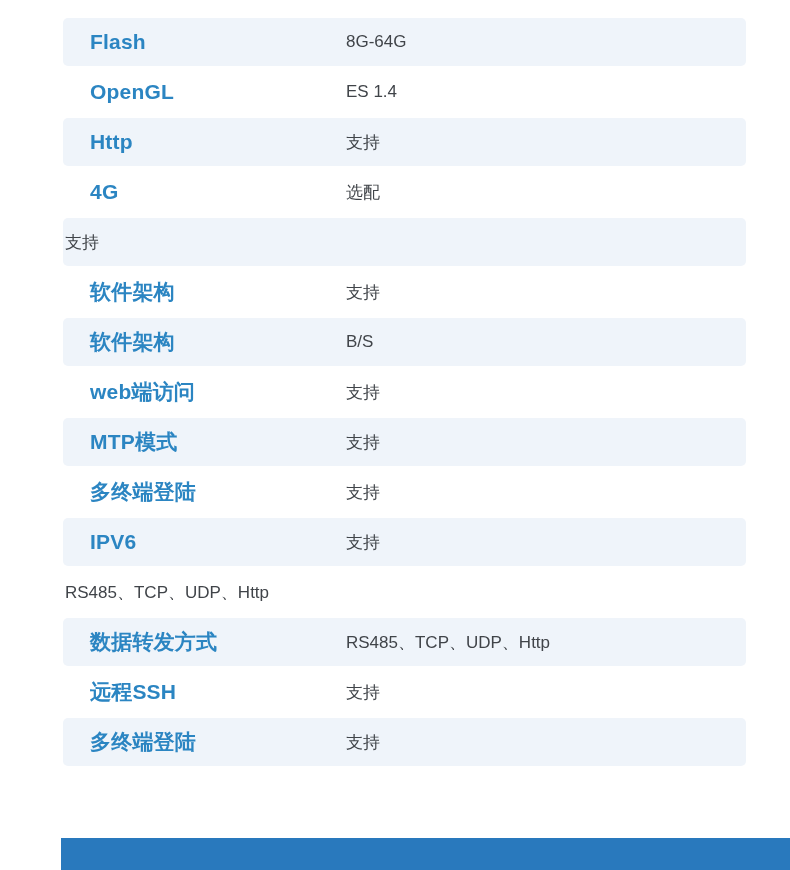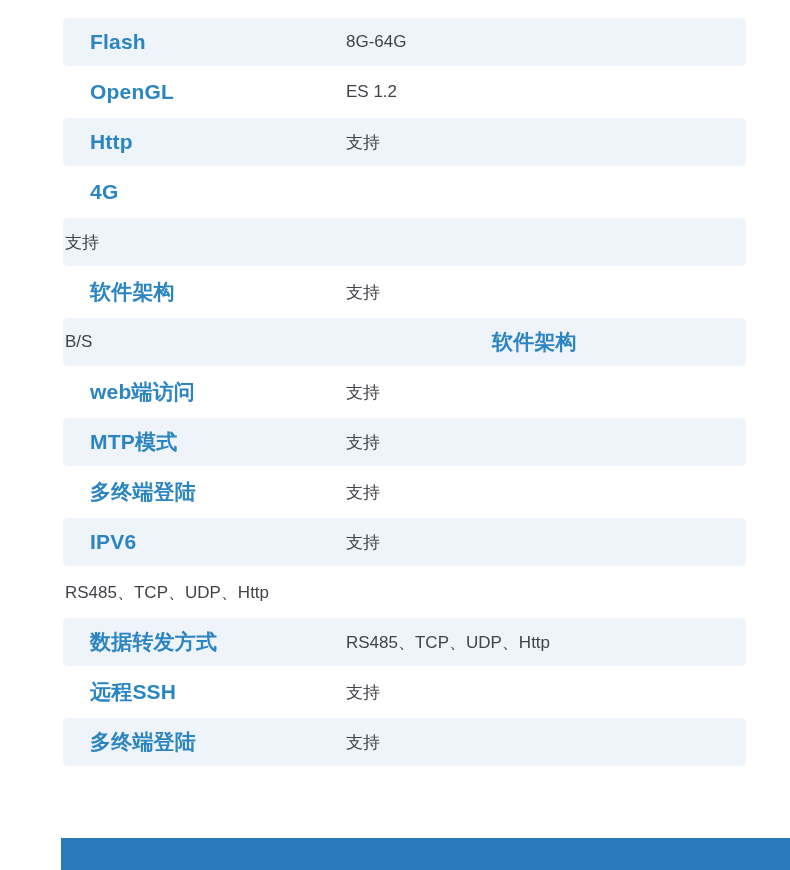--- a/index.html
+++ b/index.html
@@ -69,44 +69,45 @@
 
 <div class="page">
   <div class="spec-table" id="spec-table">
   <div class="row alt">
     <div class="cell label">Flash</div>
     <div class="cell value">8G-64G</div>
   </div>
 
   <div class="row">
     <div class="cell label">OpenGL</div>
-    <div class="cell value">ES 1.2</div>
+    <div class="cell value">ES 1.4</div>
   </div>
 
   <div class="row alt">
     <div class="cell label">Http</div>
     <div class="cell value">支持</div>
   </div>
 
   <div class="row">
     <div class="cell label">4G</div>
+    <div class="cell value">选配</div>
   </div>
 
   <div class="row alt">
     <div class="cell value">支持</div>
   </div>
 
   <div class="row">
     <div class="cell label">软件架构</div>
     <div class="cell value">支持</div>
   </div>
 
   <div class="row alt">
+    <div class="cell label">软件架构</div>
     <div class="cell value">B/S</div>
-    <div class="cell label">软件架构</div>
   </div>
 
   <div class="row">
     <div class="cell label">web端访问</div>
     <div class="cell value">支持</div>
   </div>
 
   <div class="row alt">
     <div class="cell label">MTP模式</div>
     <div class="cell value">支持</div>

